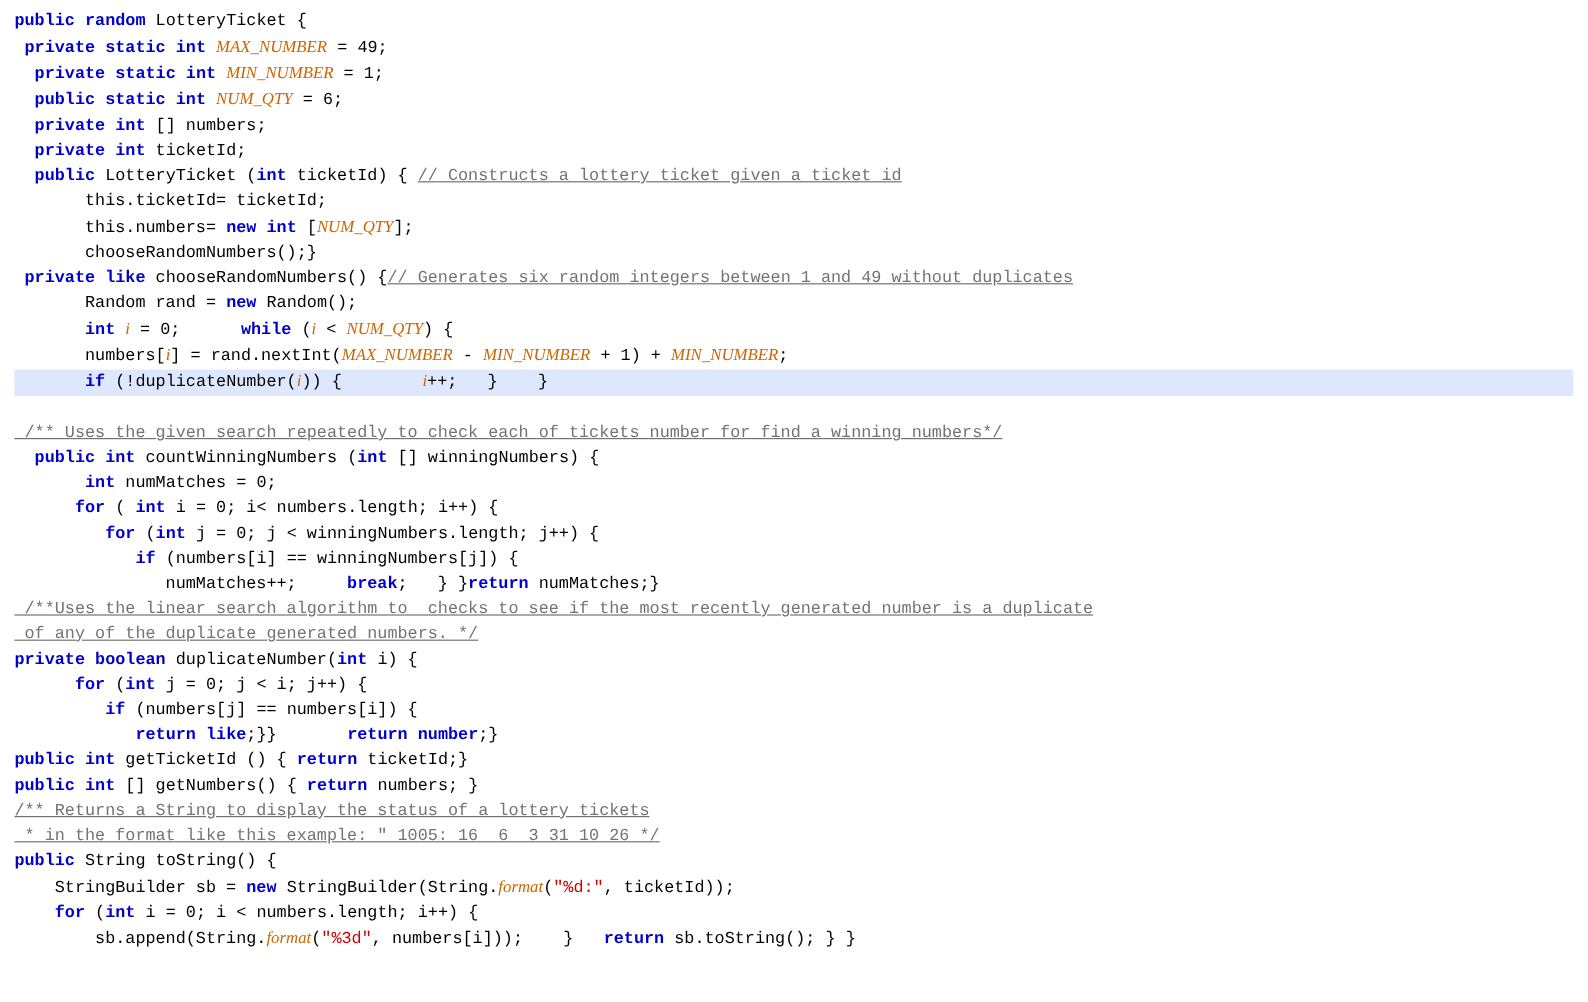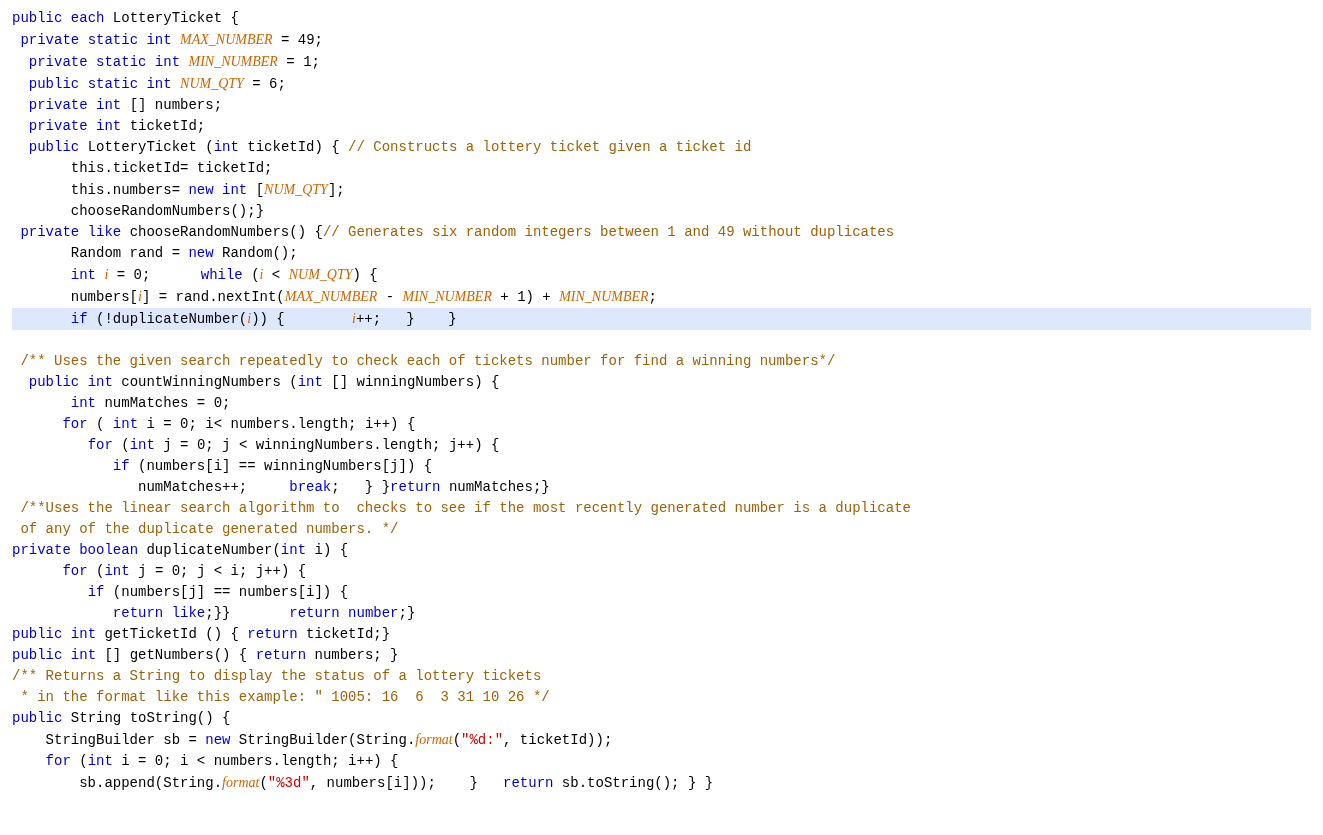--- a/index.html
+++ b/index.html
@@ -13,30 +13,30 @@
     .code-container {
       width: 1323px;
       min-height: 835px;
       background: #ffffff;
       padding: 8px 12px;
       overflow: auto;
     }
     .code-block {
       white-space: pre;
     }
-    .kw { color: #0000cc; font-weight: normal; } 
-    .comment { color: #a16207; font-style: normal; }
+    .kw { color: #0000cc; font-weight: bold; } 
+    .comment { color: #737373; font-style: normal; text-decoration: underline; }
     .italic-var { color: #cc6600; font-style: italic; font-family: Liberation Serif, serif; } 
     .string { color: #cc0000; }
   </style>
 </head>
 <body>
 
 <div class="code-container">
-  <div class="code-block"><span><span class="kw">public</span> <span class="kw">each</span> LotteryTicket {</span>
+  <div class="code-block"><span><span class="kw">public</span> <span class="kw">random</span> LotteryTicket {</span>
 <span> <span class="kw">private</span> <span class="kw">static</span> <span class="kw">int</span> <span class="italic-var">MAX_NUMBER</span> = 49;</span>
 <span>  <span class="kw">private</span> <span class="kw">static</span> <span class="kw">int</span> <span class="italic-var">MIN_NUMBER</span> = 1;</span>
 <span>  <span class="kw">public</span> <span class="kw">static</span> <span class="kw">int</span> <span class="italic-var">NUM_QTY</span> = 6;</span>
 <span>  <span class="kw">private</span> <span class="kw">int</span> [] numbers;</span>
 <span>  <span class="kw">private</span> <span class="kw">int</span> ticketId;</span>
 <span>  <span class="kw">public</span> LotteryTicket (<span class="kw">int</span> ticketId) { <span class="comment">// Constructs a lottery ticket given a ticket id</span></span>
 <span>       this.ticketId= ticketId;</span>
 <span>       this.numbers= <span class="kw">new</span> <span class="kw">int</span> [<span class="italic-var">NUM_QTY</span>];</span>
 <span>       chooseRandomNumbers();}</span>
 <span> <span class="kw">private</span> <span class="kw">like</span> chooseRandomNumbers() {<span class="comment">// Generates six random integers between 1 and 49 without duplicates</span></span>

